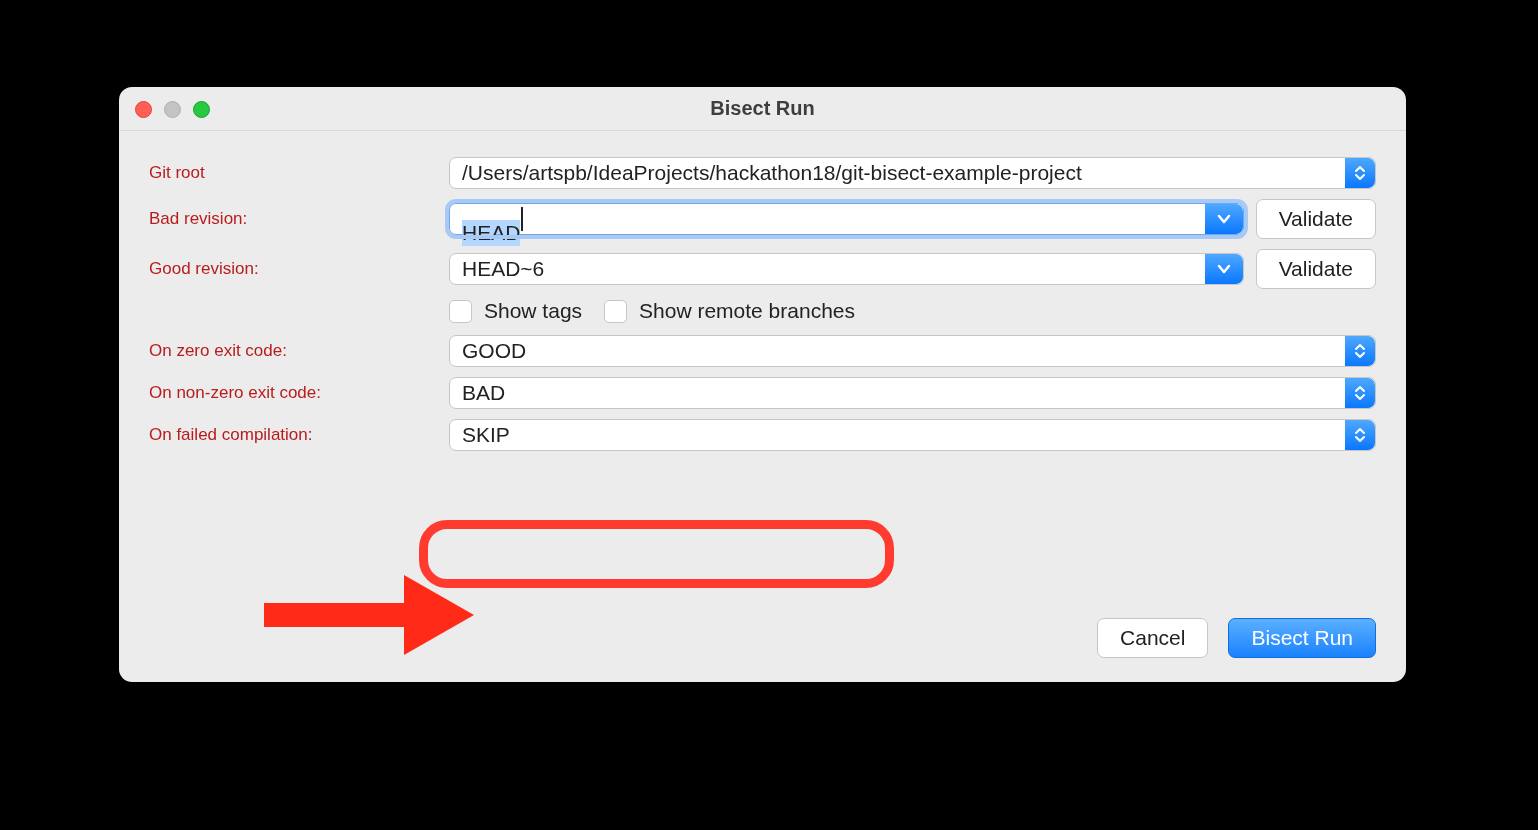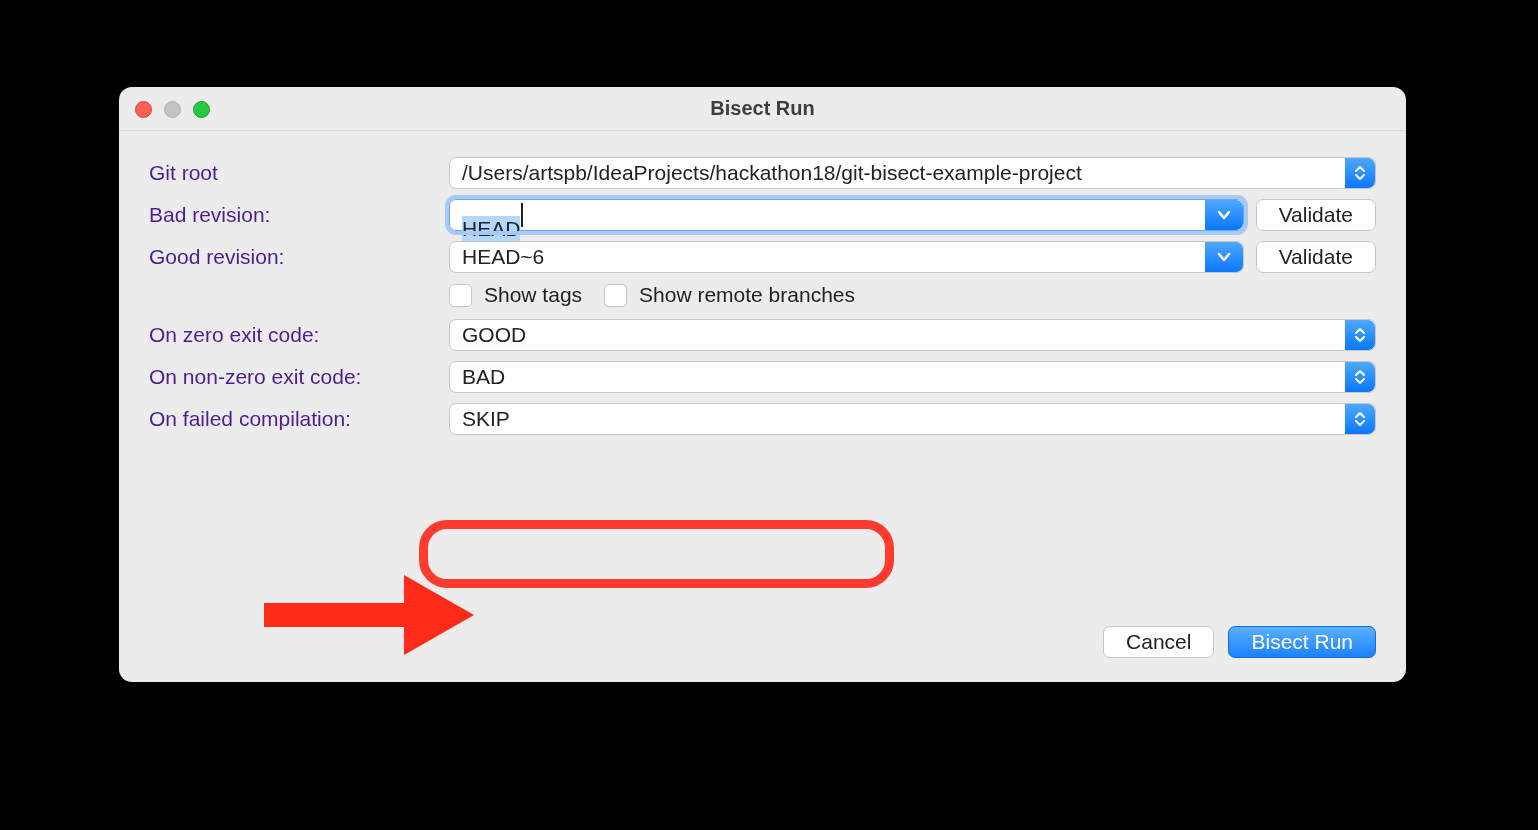--- a/index.html
+++ b/index.html
@@ -52,22 +52,22 @@
     .content {
       padding: 26px 30px 20px 30px;
     }
     .row {
       display: flex;
       align-items: center;
       margin-bottom: 10px;
     }
     .label {
       width: 300px;
-      font-size: 21px;
-      color: #4c1d95;
+      font-size: 17px;
+      color: #b91c1c;
     }
     .field-area {
       flex: 1;
       display: flex;
       gap: 12px;
       align-items: center;
     }
     .select, .combo {
       flex: 1;
       height: 32px;
@@ -105,21 +105,21 @@
       top: 0;
       bottom: 0;
       width: 38px;
       background: linear-gradient(#4ea8ff, #0a77ff);
       border-radius: 0 7px 7px 0;
       display: flex;
       align-items: center;
       justify-content: center;
     }
     .btn {
-      height: 32px;
+      height: 40px;
       padding: 0 22px;
       background: #fff;
       border: 1px solid #c6c6c6;
       border-radius: 7px;
       font-size: 21px;
       color: #222;
       display: flex;
       align-items: center;
       cursor: pointer;
     }
@@ -166,21 +166,21 @@
     }
     .arrow {
       position: absolute;
       pointer-events: none;
     }
     .footer {
       position: absolute;
       right: 30px;
       bottom: 24px;
       display: flex;
-      gap: 14px;
+      gap: 20px;
     }
     .selected-text {
       background: #b4d7ff;
       margin-top: 28px;
     }
   </style>
 </head>
 <body>
 
 <div class="dialog">

